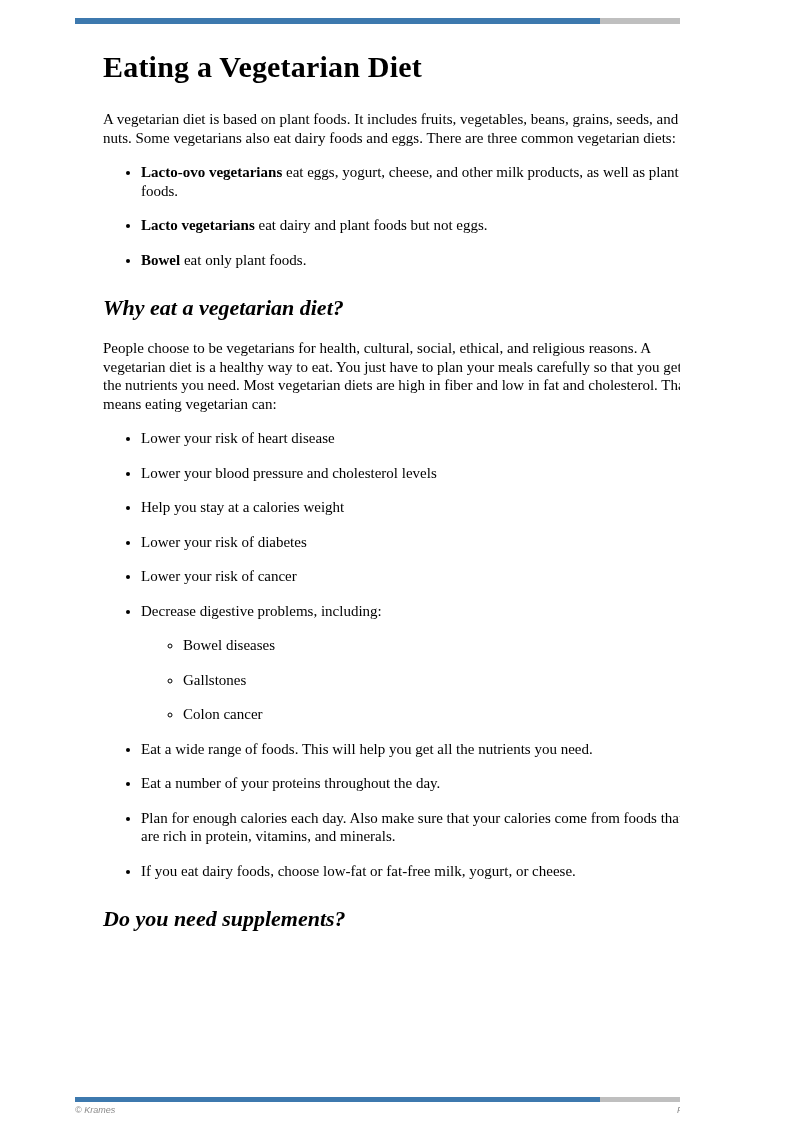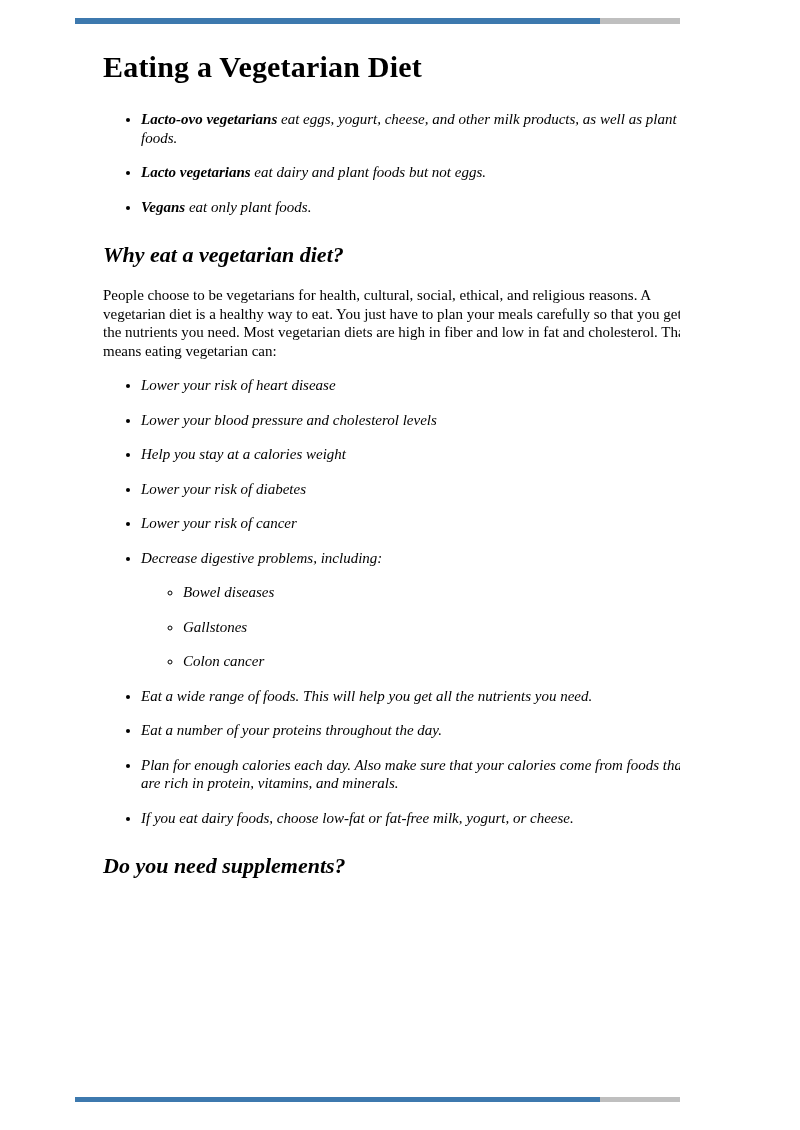--- a/index.html
+++ b/index.html
@@ -55,21 +55,21 @@
   ul{
     margin:16px 0 0 0;
     padding-left:38px;
     list-style:disc;
   }
   ul.sub{
     list-style:circle;
     margin-top:16px;
     padding-left:42px;
   }
-  li{margin:8px 0 16px 0;font-style:italic;}
+  li{margin:8px 0 16px 0;}
   li:last-child{margin-bottom:0;}
   p + h2, ul + h2{margin-top:26px;font-style:italic;}
 
   
   .footer-bar{
     position:absolute;
     top:1097px;left:75px;
     width:648px;height:5px;
     display:flex;
   }
@@ -93,25 +93,26 @@
 
   <div class="top-bar">
     <div class="bar-blue"></div>
     <div class="bar-gray"></div>
   </div>
 
   <div class="content">
 
     <h1>Eating a Vegetarian Diet</h1>
 
+    <p>A vegetarian diet is based on plant foods. It includes fruits, vegetables, beans, grains, seeds, and nuts. Some vegetarians also eat dairy foods and eggs. There are three common vegetarian diets:</p>
 
     <ul>
       <li><b>Lacto-ovo vegetarians</b><span> eat eggs, yogurt, cheese, and other milk products, as well as plant foods.</span></li>
       <li><b>Lacto vegetarians</b><span> eat dairy and plant foods but not eggs.</span></li>
-      <li><b>Vegans</b><span> eat only plant foods.</span></li>
+      <li><b>Bowel</b><span> eat only plant foods.</span></li>
     </ul>
 
     <h2>Why eat a vegetarian diet?</h2>
 
     <p>People choose to be vegetarians for health, cultural, social, ethical, and religious reasons. A vegetarian diet is a healthy way to eat. You just have to plan your meals carefully so that you get all the nutrients you need. Most vegetarian diets are high in fiber and low in fat and cholesterol. That means eating vegetarian can:</p>
 
     <ul>
       <li>Lower your risk of heart disease</li>
       <li>Lower your blood pressure and cholesterol levels</li>
       <li>Help you stay at a calories weight</li>
@@ -138,14 +139,18 @@
 
     <h2>Do you need supplements?</h2>
 
   </div>
 
   <div class="footer-bar">
     <div class="bar-blue"></div>
     <div class="bar-gray"></div>
   </div>
 
+  <div class="footer-row">
+    <span>© Krames</span>
+    <span>Page 1 of 3</span>
+  </div>
 
 </div>
 
 </body></html>

